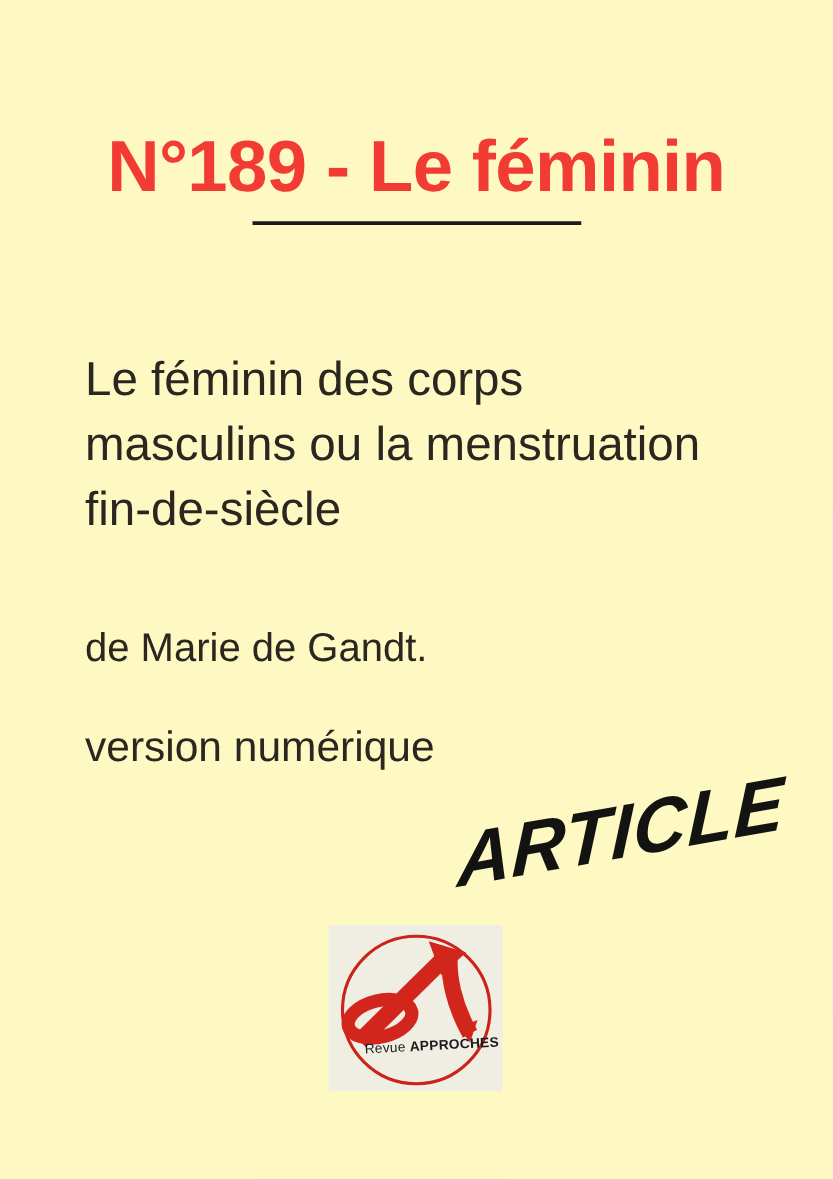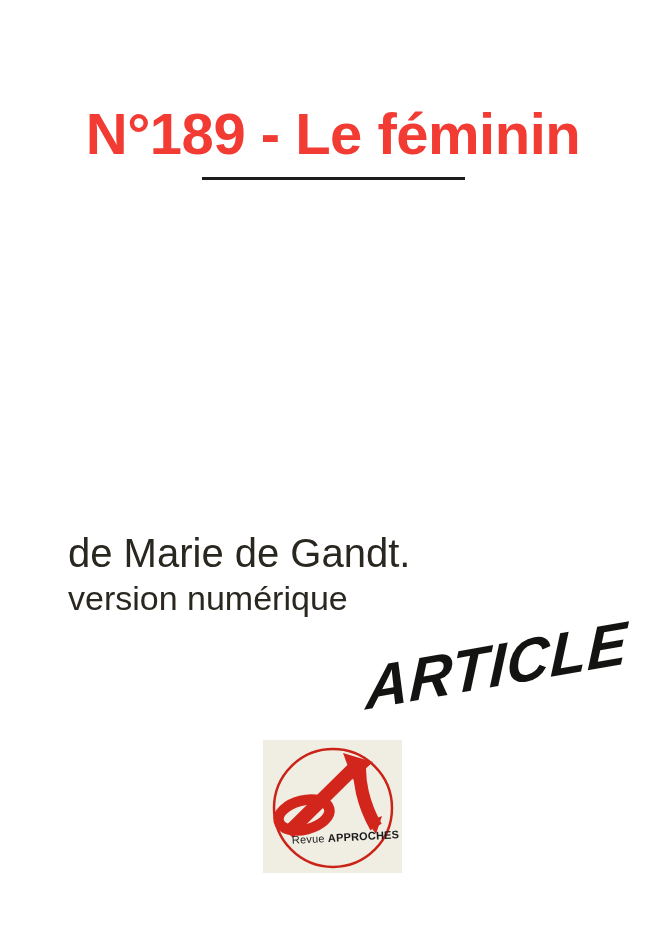--- a/index.html
+++ b/index.html
@@ -1,20 +1,20 @@
 <!DOCTYPE html>
 <html><head>
 <meta charset="utf-8">
 <style>
   html,body{margin:0;padding:0;background:#e9e9e9;}
   .cover{
     position:relative;
     width:666px;height:943px;
     margin:0 auto;
-    background:#ffffff;
+    background:#fef9c3;
     overflow:hidden;
     font-family:"Liberation Sans", sans-serif;
   }
   .issue-title{
     position:absolute;
     top:66px;left:0;right:0;
     text-align:center;
     font-size:58px;
     font-weight:700;
     letter-spacing:-0.5px;
@@ -30,22 +30,22 @@
   .headline{
     position:absolute;
     top:278px;left:68px;right:40px;
     font-size:38px;
     line-height:52px;
     color:#29271F;
     font-weight:400;
   }
   .author-line{
     position:absolute;
-    top:531px;left:68px;
-    font-size:40px;
+    top:501px;left:68px;
+    font-size:32px;
     color:#29271F;
     line-height:1.1;
   }
   .edition-line{
     position:absolute;
     top:578px;left:68px;
     font-size:34px;
     color:#29271F;
     line-height:1.2;
   }
@@ -85,20 +85,25 @@
 </style>
 </head>
 <body>
 
 <div class="cover">
 
   <h1 class="issue-title">N°189 - Le féminin</h1>
 
   <div class="title-divider"></div>
 
+  <div class="headline">
+    <div>Le féminin des corps</div>
+    <div>masculins ou la menstruation</div>
+    <div>fin-de-siècle</div>
+  </div>
 
   <div class="author-line">de Marie de Gandt.</div>
 
   <div class="edition-line">version numérique</div>
 
   <div class="article-badge">ARTICLE</div>
 
   <div class="logo-card">
     <svg width="139" height="133" viewBox="0 0 139 133">
 

